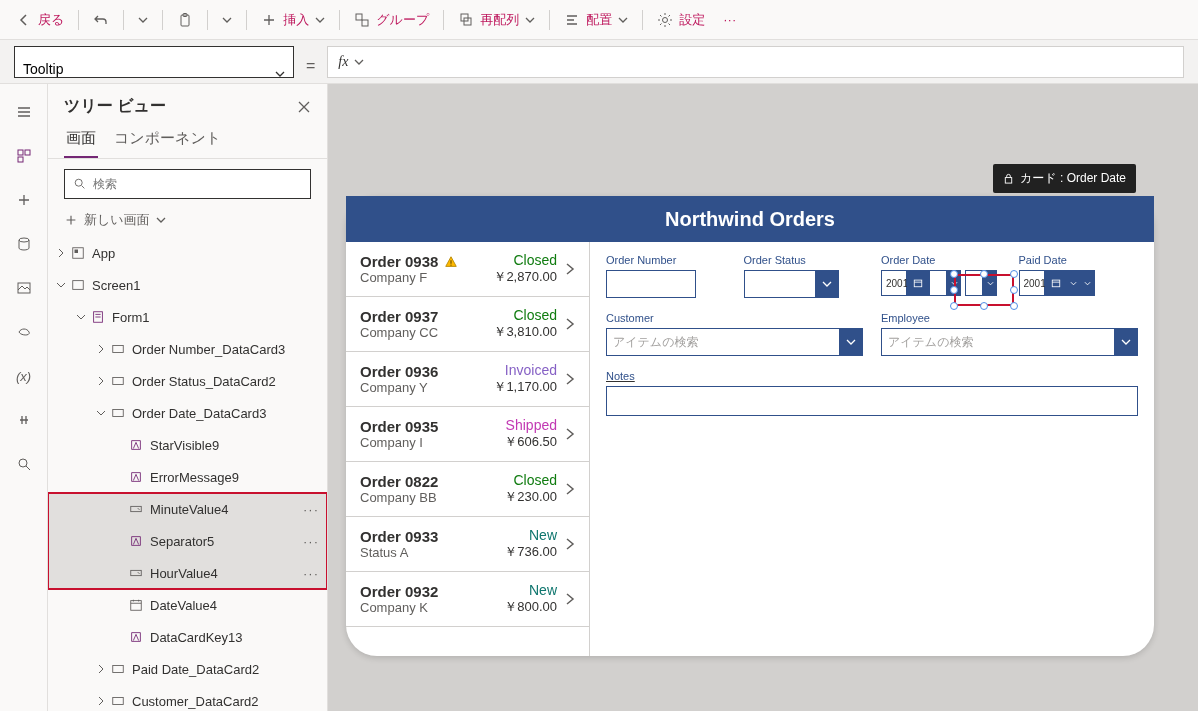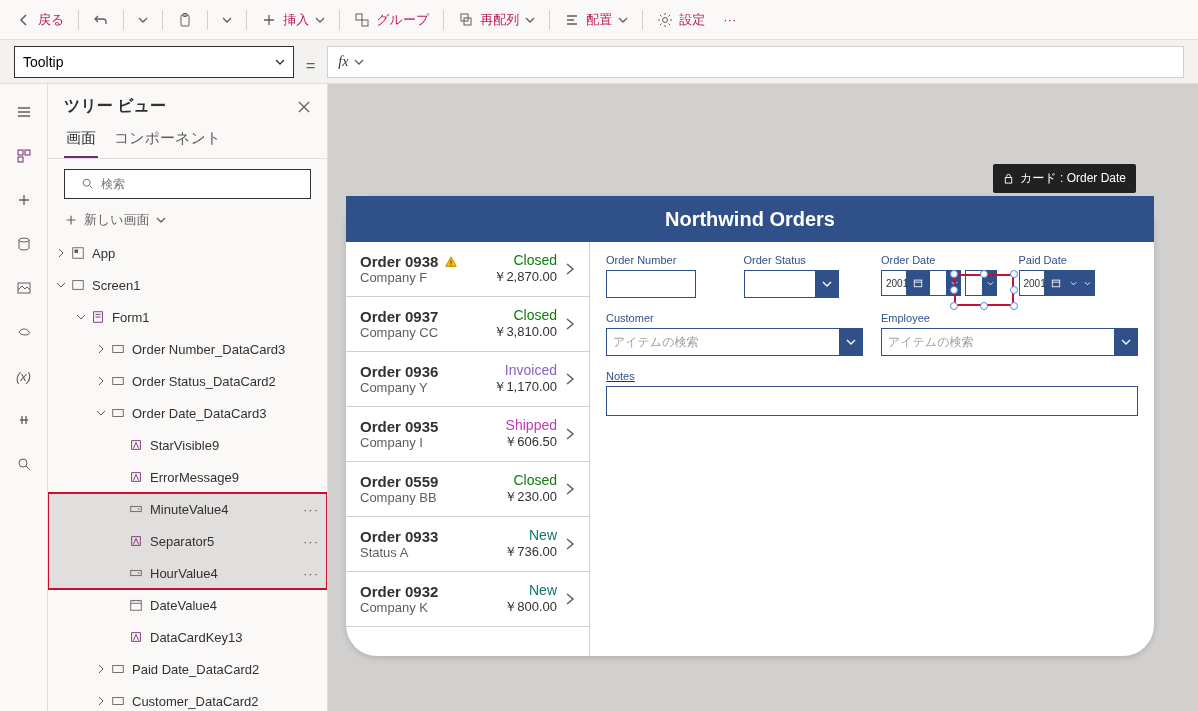--- a/index.html
+++ b/index.html
@@ -6,41 +6,41 @@
 body { width: 1198px; height: 711px; background: #faf9f8; overflow: hidden; font-size: 13px; color: #323130; }
 
 
 .toolbar { height: 40px; display: flex; align-items: center; padding: 0 8px; gap: 2px; background: #faf9f8; border-bottom: 1px solid #e1dfdd; }
 .tb-btn { display: flex; align-items: center; gap: 6px; padding: 4px 8px; height: 30px; color: #be185d; cursor: pointer; }
 .tb-sep { width: 1px; height: 20px; background: #d2d0ce; margin: 0 4px; }
 .icon { display: inline-flex; align-items: center; justify-content: center; width: 16px; height: 16px; }
 
 
 .formula-row { height: 44px; display: flex; align-items: center; background: #f3f2f1; border-bottom: 1px solid #e1dfdd; padding: 0 14px; gap: 12px; }
-.prop-selector { width: 280px; height: 32px; border: 1px solid #323130; background: #fff; display: flex; align-items: center; padding: 0 8px; }
+.prop-selector { width: 280px; height: 32px; border: 1px solid #323130; background: #fff; display: flex; align-items: flex-end; padding: 0 8px; }
 .prop-selector input { border: none; outline: none; flex: 1; font-size: 14px; }
 .dd-caret { width: 10px; height: 6px; }
 .eq { font-size: 16px; color: #605e5c; padding-top: 8px; }
 .fx-bar { flex: 1; height: 32px; background: #fff; border: 1px solid #d2d0ce; display: flex; align-items: center; padding: 0 10px; gap: 6px; }
 .fx { font-style: italic; font-family: Georgia, serif; font-size: 14px; }
 
 
 .main { display: flex; height: calc(100% - 84px); }
 .leftrail { width: 48px; background: #faf9f8; display: flex; flex-direction: column; align-items: center; padding-top: 8px; gap: 4px; border-right: 1px solid #e1dfdd; }
 .rail-btn { width: 40px; height: 40px; display: flex; align-items: center; justify-content: center; cursor: pointer; color: #605e5c; }
 .rail-btn.active { color: #742774; }
 
 
 .treepanel { width: 280px; background: #faf9f8; border-right: 1px solid #e1dfdd; display: flex; flex-direction: column; }
 .tp-header { padding: 12px 16px 4px; display: flex; justify-content: space-between; align-items: center; }
 .tp-title { font-size: 16px; font-weight: 600; }
 .tp-tabs { display: flex; gap: 14px; padding: 0 16px; border-bottom: 1px solid #e1dfdd; }
 .tp-tab { padding: 8px 2px; font-size: 15px; cursor: pointer; color: #605e5c; }
 .tp-tab.active { color: #323130; border-bottom: 2px solid #742774; }
-.tp-search { margin: 10px 16px; border: 1px solid #323130; height: 30px; display: flex; align-items: center; padding: 0 16px; gap: 6px; background: #fff; }
+.tp-search { margin: 10px 16px; border: 1px solid #323130; height: 30px; display: flex; align-items: center; padding: 0 8px; gap: 6px; background: #fff; }
 .tp-search input { border: none; outline: none; flex: 1; font-size: 12px; }
 .tp-newscreen { padding: 2px 16px 8px; display: flex; align-items: center; gap: 6px; color: #605e5c; cursor: pointer; font-size: 13px; }
 .tree { flex: 1; overflow: auto; }
 .tree-row { display: flex; align-items: center; height: 32px; padding-right: 8px; cursor: pointer; user-select: none; }
 .sel-zone { background: #e1dfdd; outline: 2px solid #c8102e; outline-offset: -1px; }
 .indent { display: inline-block; }
 .chev { width: 10px; height: 10px; display: inline-flex; color: #605e5c; margin-right: 4px; }
 .node-icon { width: 16px; height: 16px; margin-right: 6px; color: #605e5c; display: inline-flex; align-items: center; justify-content: center; }
 .node-label { flex: 1; font-size: 13px; white-space: nowrap; overflow: hidden; text-overflow: ellipsis; }
 .node-more { width: 20px; color: #605e5c; font-size: 13px; letter-spacing: 1px; text-align: right; }
@@ -571,21 +571,21 @@
               </div>
               <div class="oi-chev">
                 <svg viewBox="0 0 10 16" width="10" height="16">
                   <path d="M2 3l6 5-6 5" stroke="#605e5c" stroke-width="1.5" fill="none"></path>
                 </svg>
               </div>
             </div>
             <div class="order-item">
               <div class="oi-main">
                 <div class="oi-title">
-                  <span>Order 0559</span>
+                  <span>Order 0822</span>
                 </div>
                 <div class="oi-company">Company BB</div>
               </div>
               <div class="oi-meta">
                 <div class="oi-status st-closed">Closed</div>
                 <div class="oi-price">￥230.00</div>
               </div>
               <div class="oi-chev">
                 <svg viewBox="0 0 10 16" width="10" height="16">
                   <path d="M2 3l6 5-6 5" stroke="#605e5c" stroke-width="1.5" fill="none"></path>

